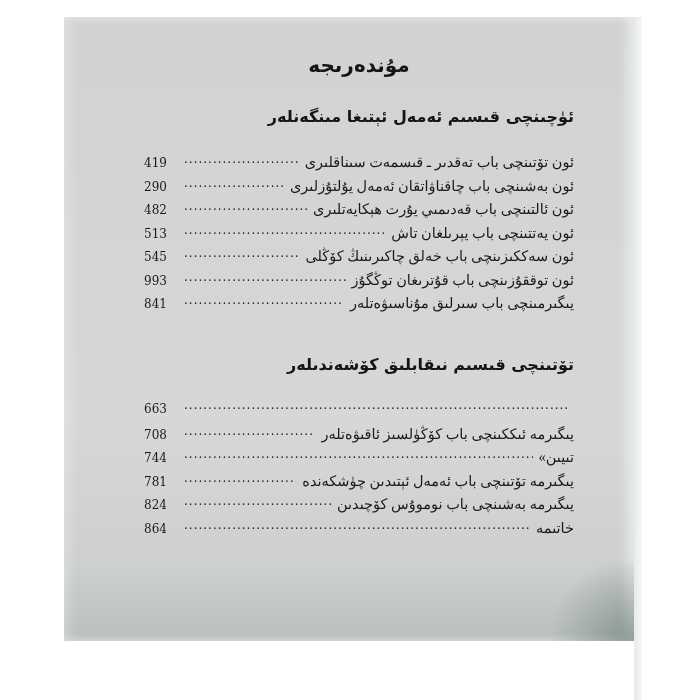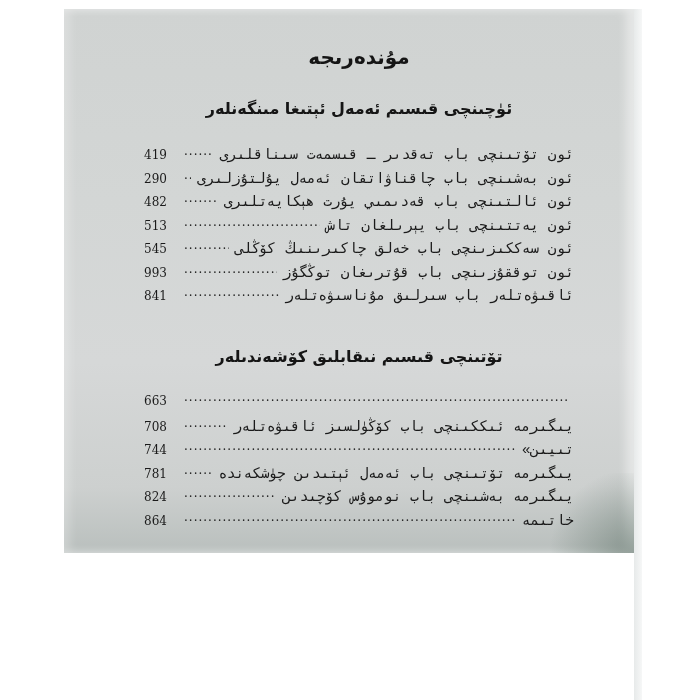--- a/index.html
+++ b/index.html
@@ -10,23 +10,23 @@
       background: #ffffff;
       overflow: hidden;
     }
     body {
       position: relative;
       font-family: "DejaVu Sans", sans-serif;
     }
     .page {
       position: absolute;
       left: 64px;
-      top: 9px;
+      top: 17px;
       width: 570px;
-      height: 544px;
+      height: 624px;
       background: linear-gradient(180deg, #d0d3d2 0%, #d3d6d5 35%, #d6d8d8 65%, #cdd0cf 88%, #b9bfbd 100%);
       box-shadow: inset -8px 0 10px rgba(255,255,255,0.45), inset 6px 0 8px rgba(255,255,255,0.25);
     }
     .page-edge {
       position: absolute;
       right: -8px;
       top: 0;
       width: 8px;
       height: 700px;
       background: linear-gradient(90deg, #e7eaea, #f6f7f7);
@@ -55,21 +55,20 @@
       text-align: center;
       font-family: "DejaVu Sans", sans-serif;
       font-weight: bold;
       font-size: 20px;
       color: #151515;
     }
     .section-heading {
       position: absolute;
       right: 0;
       left: 0;
-      text-align: center;
       font-weight: bold;
       font-size: 16px;
       color: #151515;
     }
     .sec1 { top: 90px; }
     .sec2 { top: 338px; }
     .toc-list {
       position: absolute;
       right: 0;
       left: 0;
@@ -82,21 +81,21 @@
     .toc-row {
       display: flex;
       flex-direction: row;
       align-items: baseline;
       height: 23.5px;
       font-size: 14.5px;
       white-space: nowrap;
     }
     .toc-title {
       flex: 0 0 auto;
-      font-family: Liberation Mono, monospace;
+      font-family: Liberation Serif, serif;
     }
     .toc-dots {
       flex: 1 1 auto;
       overflow: hidden;
       margin: 0 6px;
       font-family: "DejaVu Serif", serif;
       letter-spacing: 1px;
       font-size: 12px;
       color: #222;
       direction: ltr;
@@ -151,21 +150,21 @@
         <span class="toc-title">ئون سەككىزىنچى باب خەلق چاكىرىنىڭ كۆڭلى</span>
         <span class="toc-dots"></span>
         <span class="toc-page">545</span>
       </li>
       <li class="toc-row">
         <span class="toc-title">ئون توققۇزىنچى باب قۇترىغان توڭگۇز</span>
         <span class="toc-dots"></span>
         <span class="toc-page">993</span>
       </li>
       <li class="toc-row">
-        <span class="toc-title">ئاقىۋەتلەر باب سىرلىق مۇناسىۋەتلەر</span>
+        <span class="toc-title">يىگىرمىنچى باب سىرلىق مۇناسىۋەتلەر</span>
         <span class="toc-dots"></span>
         <span class="toc-page">841</span>
       </li>
     </ul>
 
     <div class="section-heading sec2">تۆتىنچى قىسىم نىقابلىق كۆشەندىلەر</div>
     <ul class="toc-list list2">
       <li class="toc-row">
         <span class="toc-dots"></span>
         <span class="toc-page">663</span>

